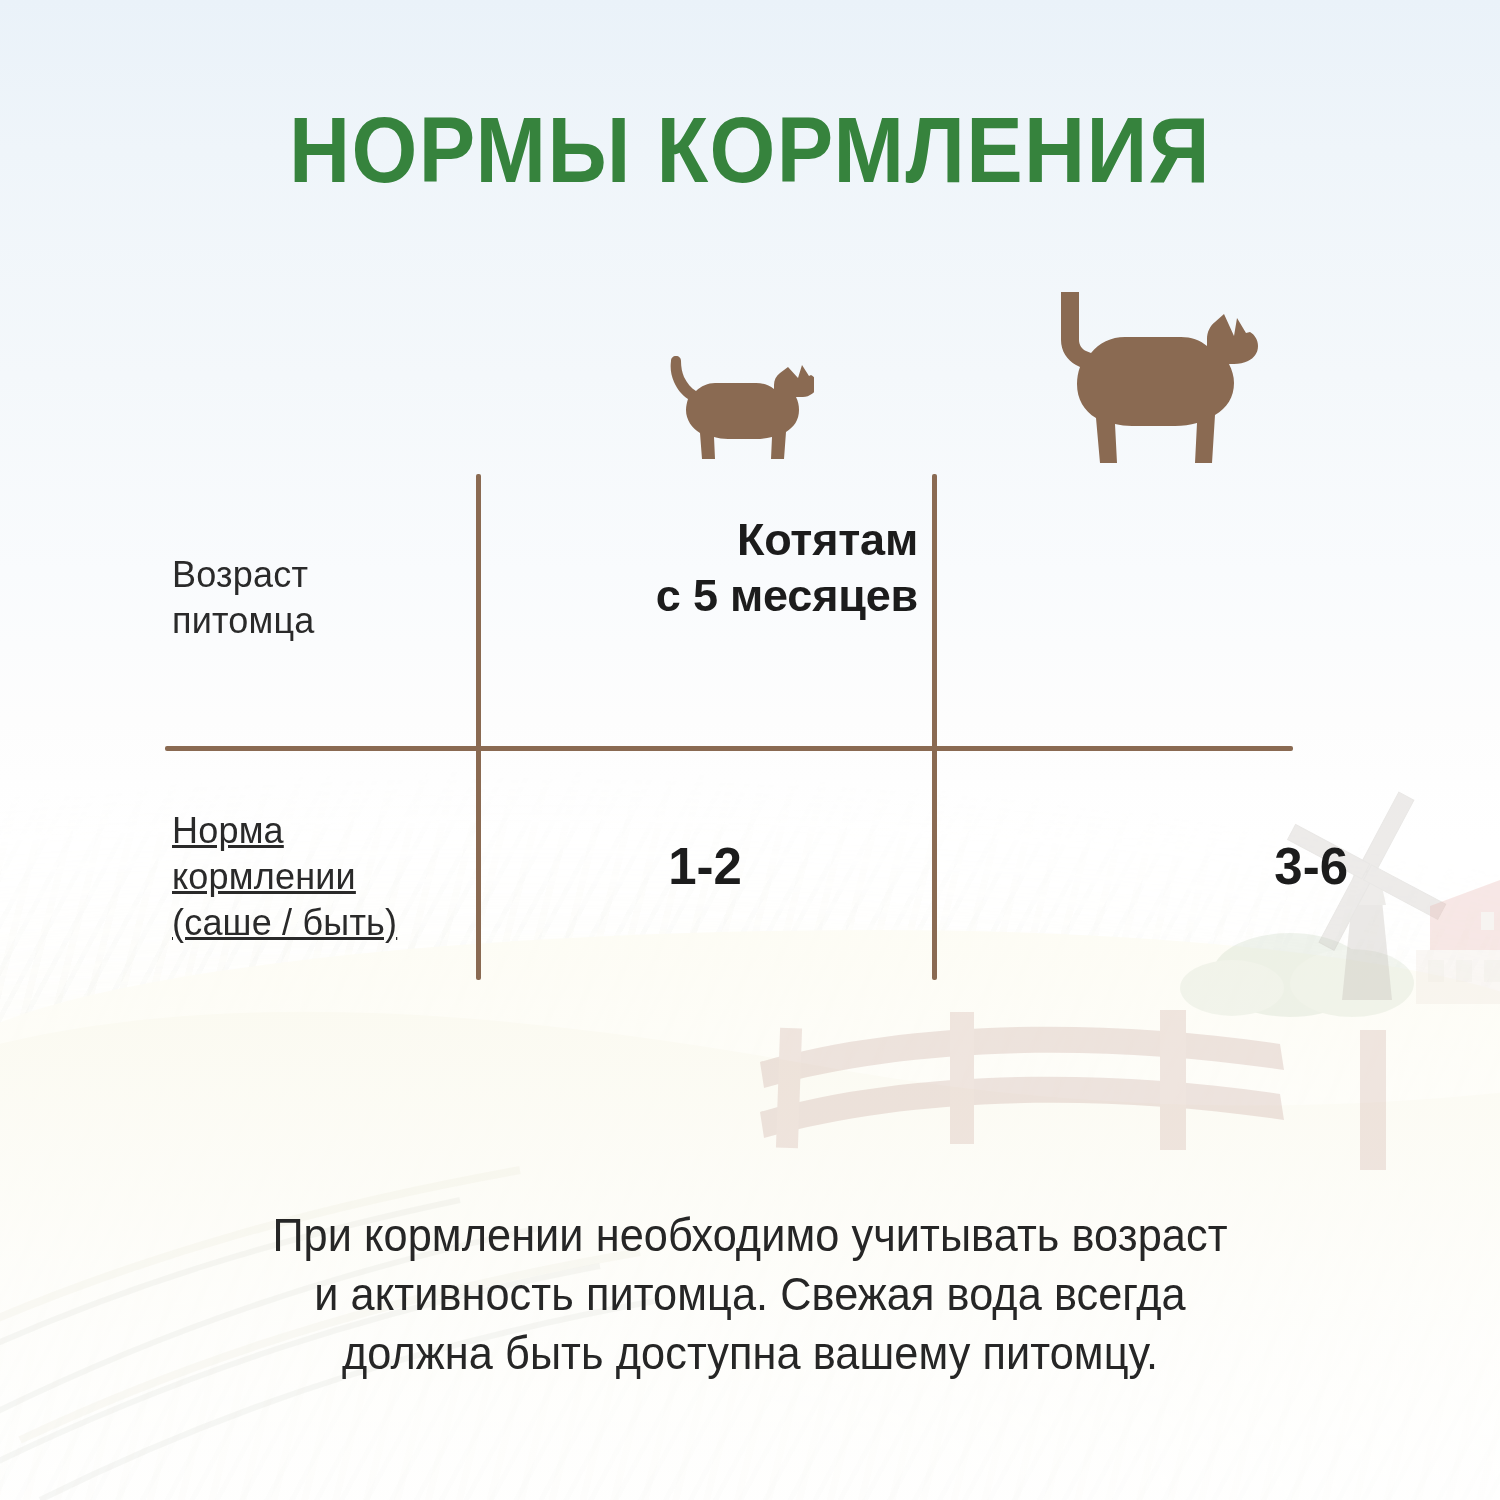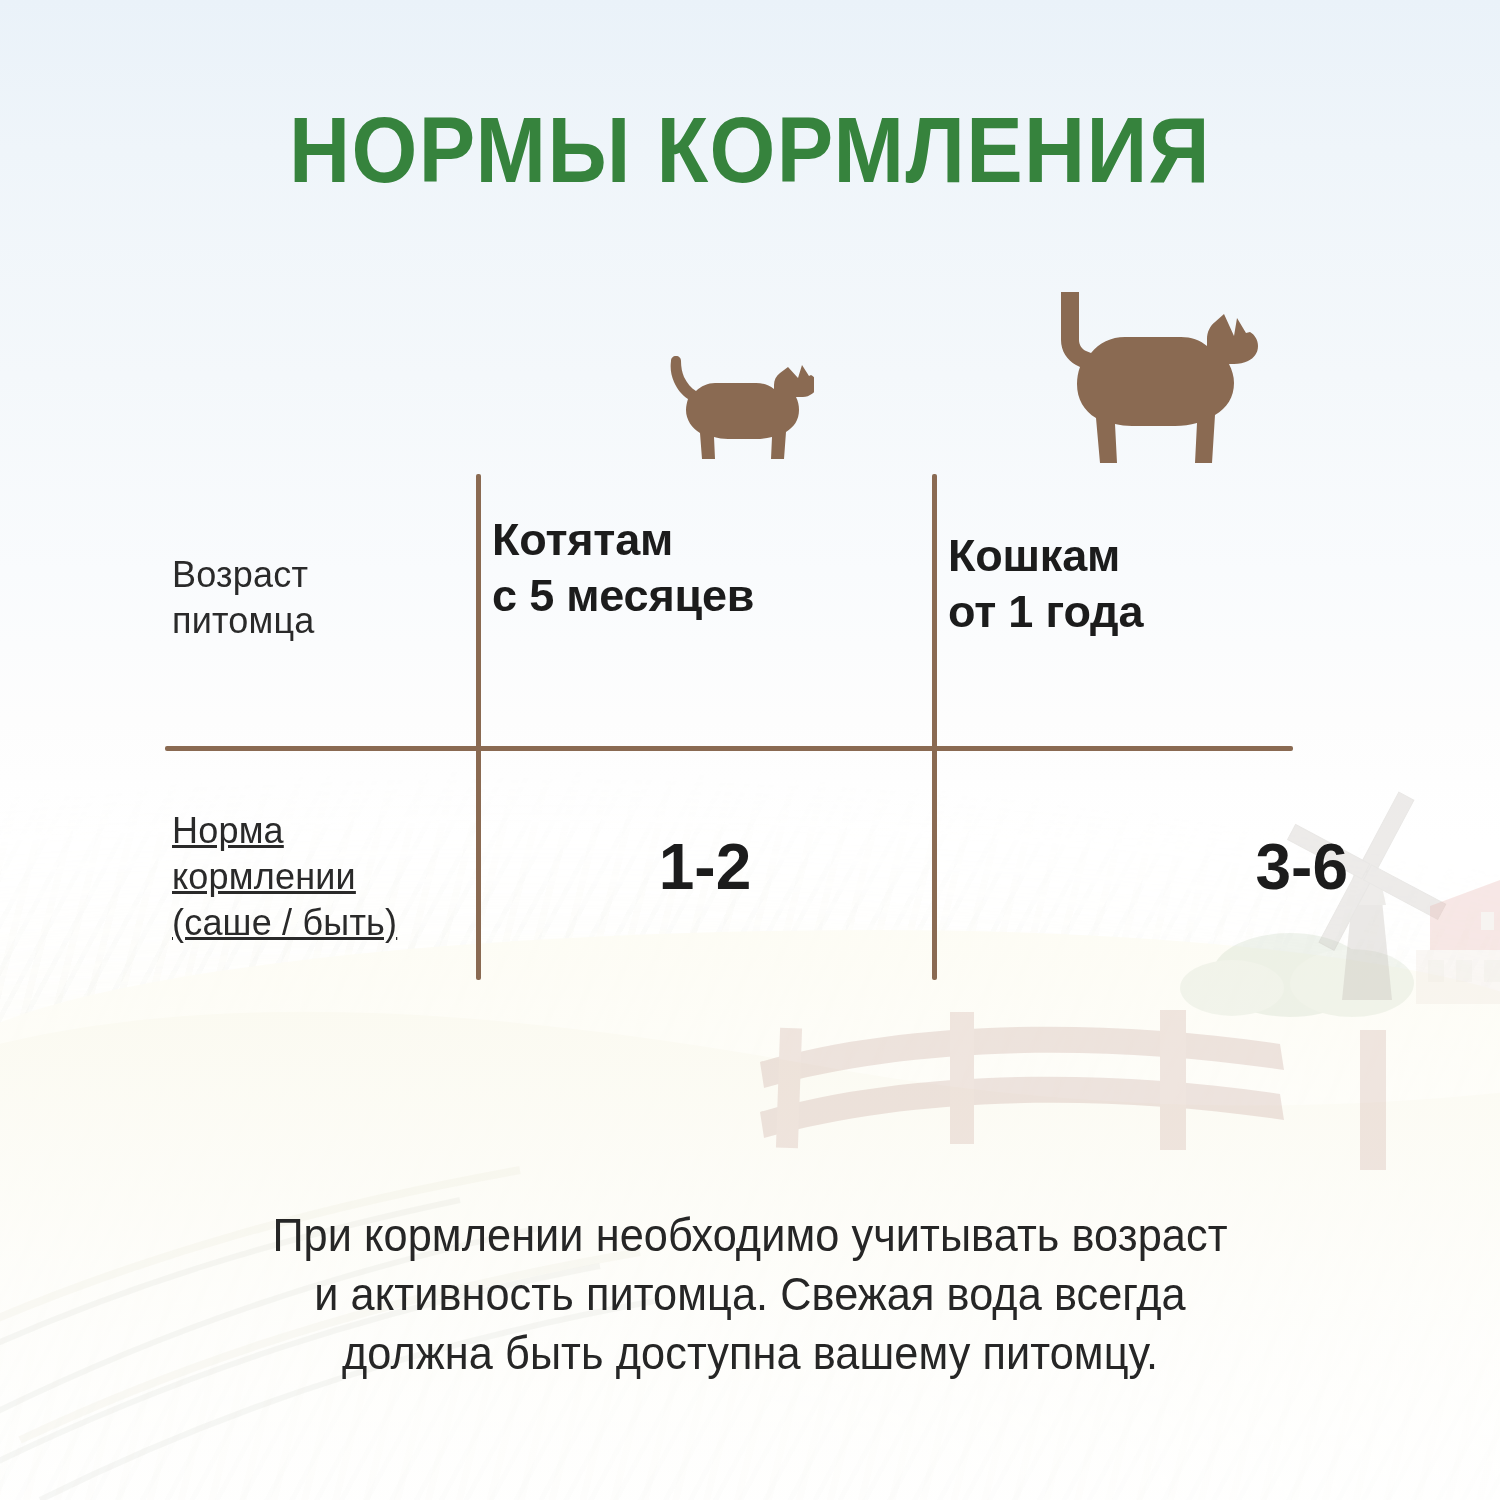--- a/index.html
+++ b/index.html
@@ -122,38 +122,38 @@
     font-weight: normal;
     font-size: 36px;
     line-height: 46px;
     letter-spacing: 0.2px;
   }
   #label-age { left: 172px; top: 552px; }
   #label-norm { left: 172px; top: 808px; text-decoration: underline; }
 
   .col-head {
     position: absolute;
-    text-align: left;
+    text-align: right;
     color: #1c1c1c;
     font-family: "Liberation Sans", "DejaVu Sans", sans-serif;
     font-weight: bold;
     font-size: 45px;
     line-height: 56px;
     letter-spacing: -0.2px;
   }
   #head-kitten { left: 492px; top: 512px; width: 426px; }
   #head-adult  { left: 948px; top: 528px; width: 400px; }
 
   .cell-value {
     position: absolute;
     text-align: center;
     color: #1c1c1c;
     font-family: "Liberation Sans", "DejaVu Sans", sans-serif;
     font-weight: bold;
-    font-size: 64px;
+    font-size: 51px;
     line-height: 62px;
   }
   #value-kitten { left: 492px; top: 836px; width: 426px; }
   #value-adult  { left: 948px; top: 836px; width: 400px; text-align: right; }
 
   
   .cat-icon {
     position: absolute;
   }
   #cat-kitten { left: 648px; top: 352px; width: 166px; height: 110px; }
@@ -284,24 +284,20 @@
     <div class="row-label" id="label-age">
       <div>Возраст</div>
       <div>питомца</div>
     </div>
 
     <div class="col-head" id="head-kitten">
       <div>Котятам</div>
       <div>с 5 месяцев</div>
     </div>
 
-    <div class="col-head" id="head-adult">
-      <div>Кошкам</div>
-      <div>от 1 года</div>
-    </div>
 
     <div class="row-label" id="label-norm">
       <div>Норма</div>
       <div>кормлении</div>
       <div>(саше / быть)</div>
     </div>
 
     <div class="cell-value" id="value-kitten">1-2</div>
     <div class="cell-value" id="value-adult">3-6</div>
   </div>

